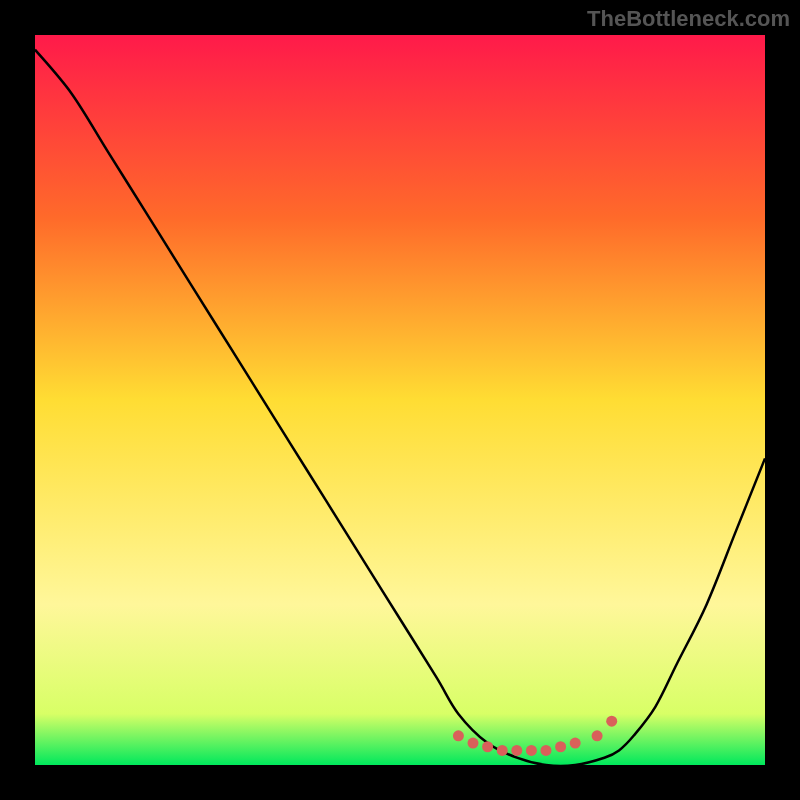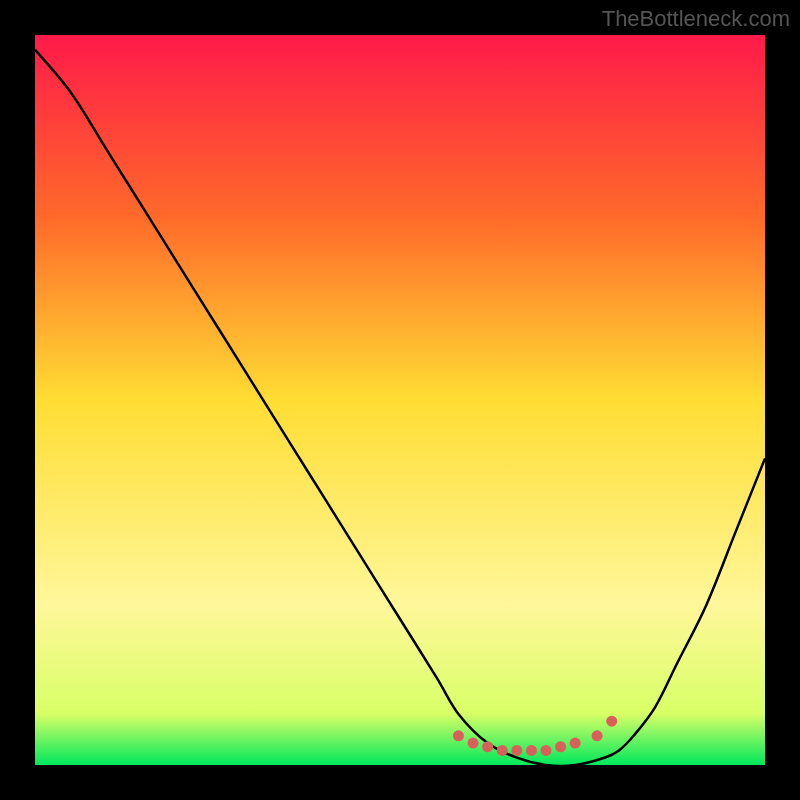--- a/index.html
+++ b/index.html
@@ -16,21 +16,21 @@
     width: 800px;
     height: 800px;
     background: #000;
   }
   .watermark {
     position: absolute;
     top: 6px;
     right: 10px;
     color: #555;
     font-size: 22px;
-    font-weight: 400;
+    font-weight: 700;
     z-index: 10;
   }
   .plot-area {
     position: absolute;
     left: 35px;
     top: 35px;
     width: 730px;
     height: 730px;
   }
   .gradient-bg {

